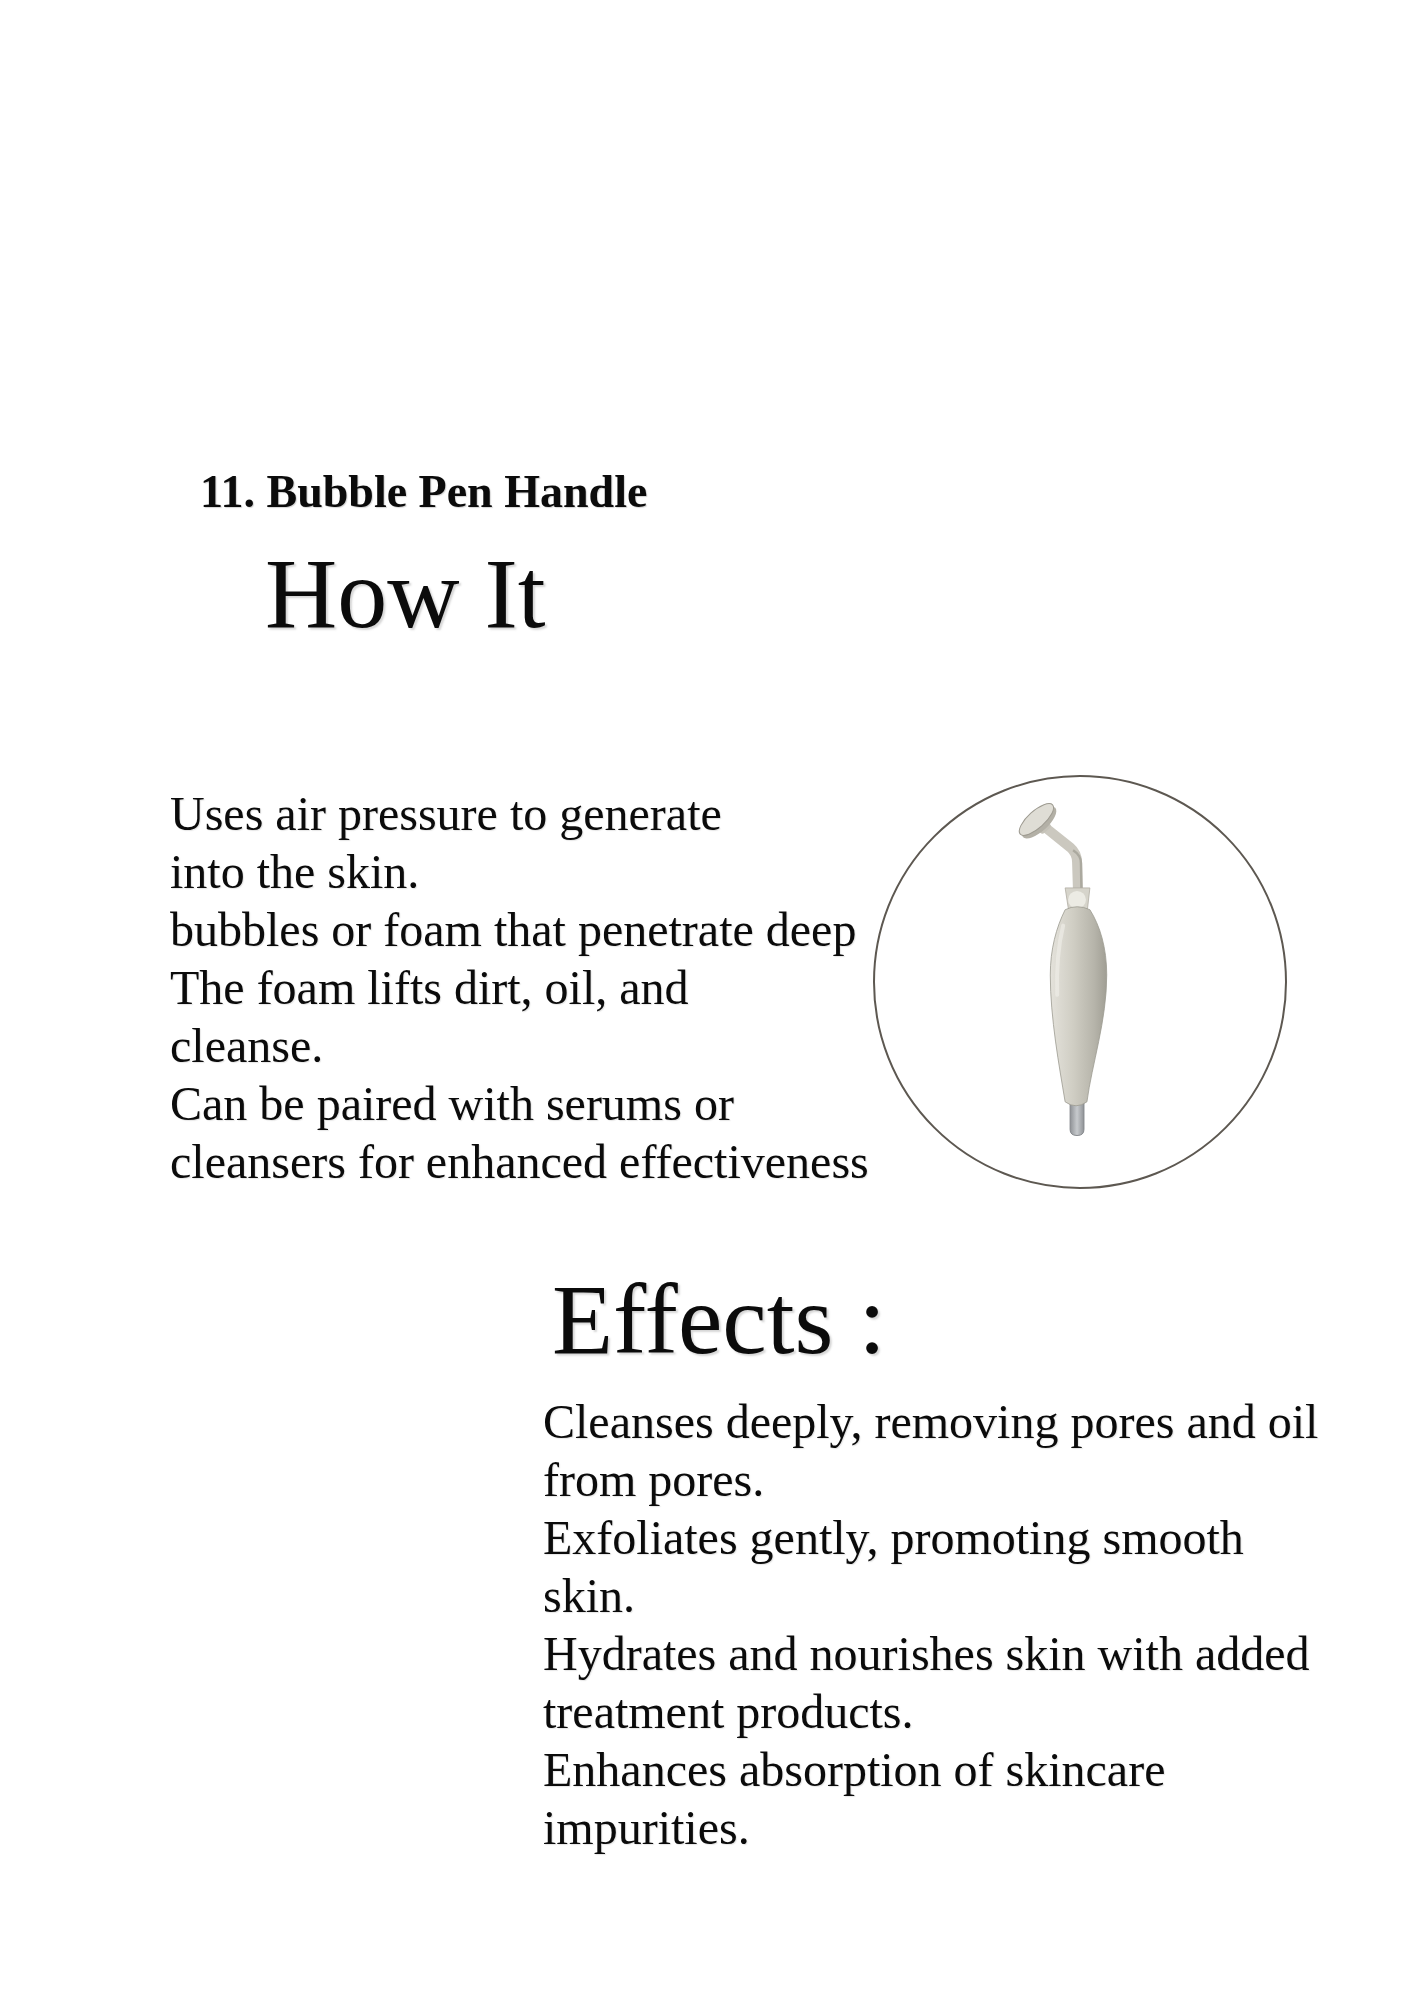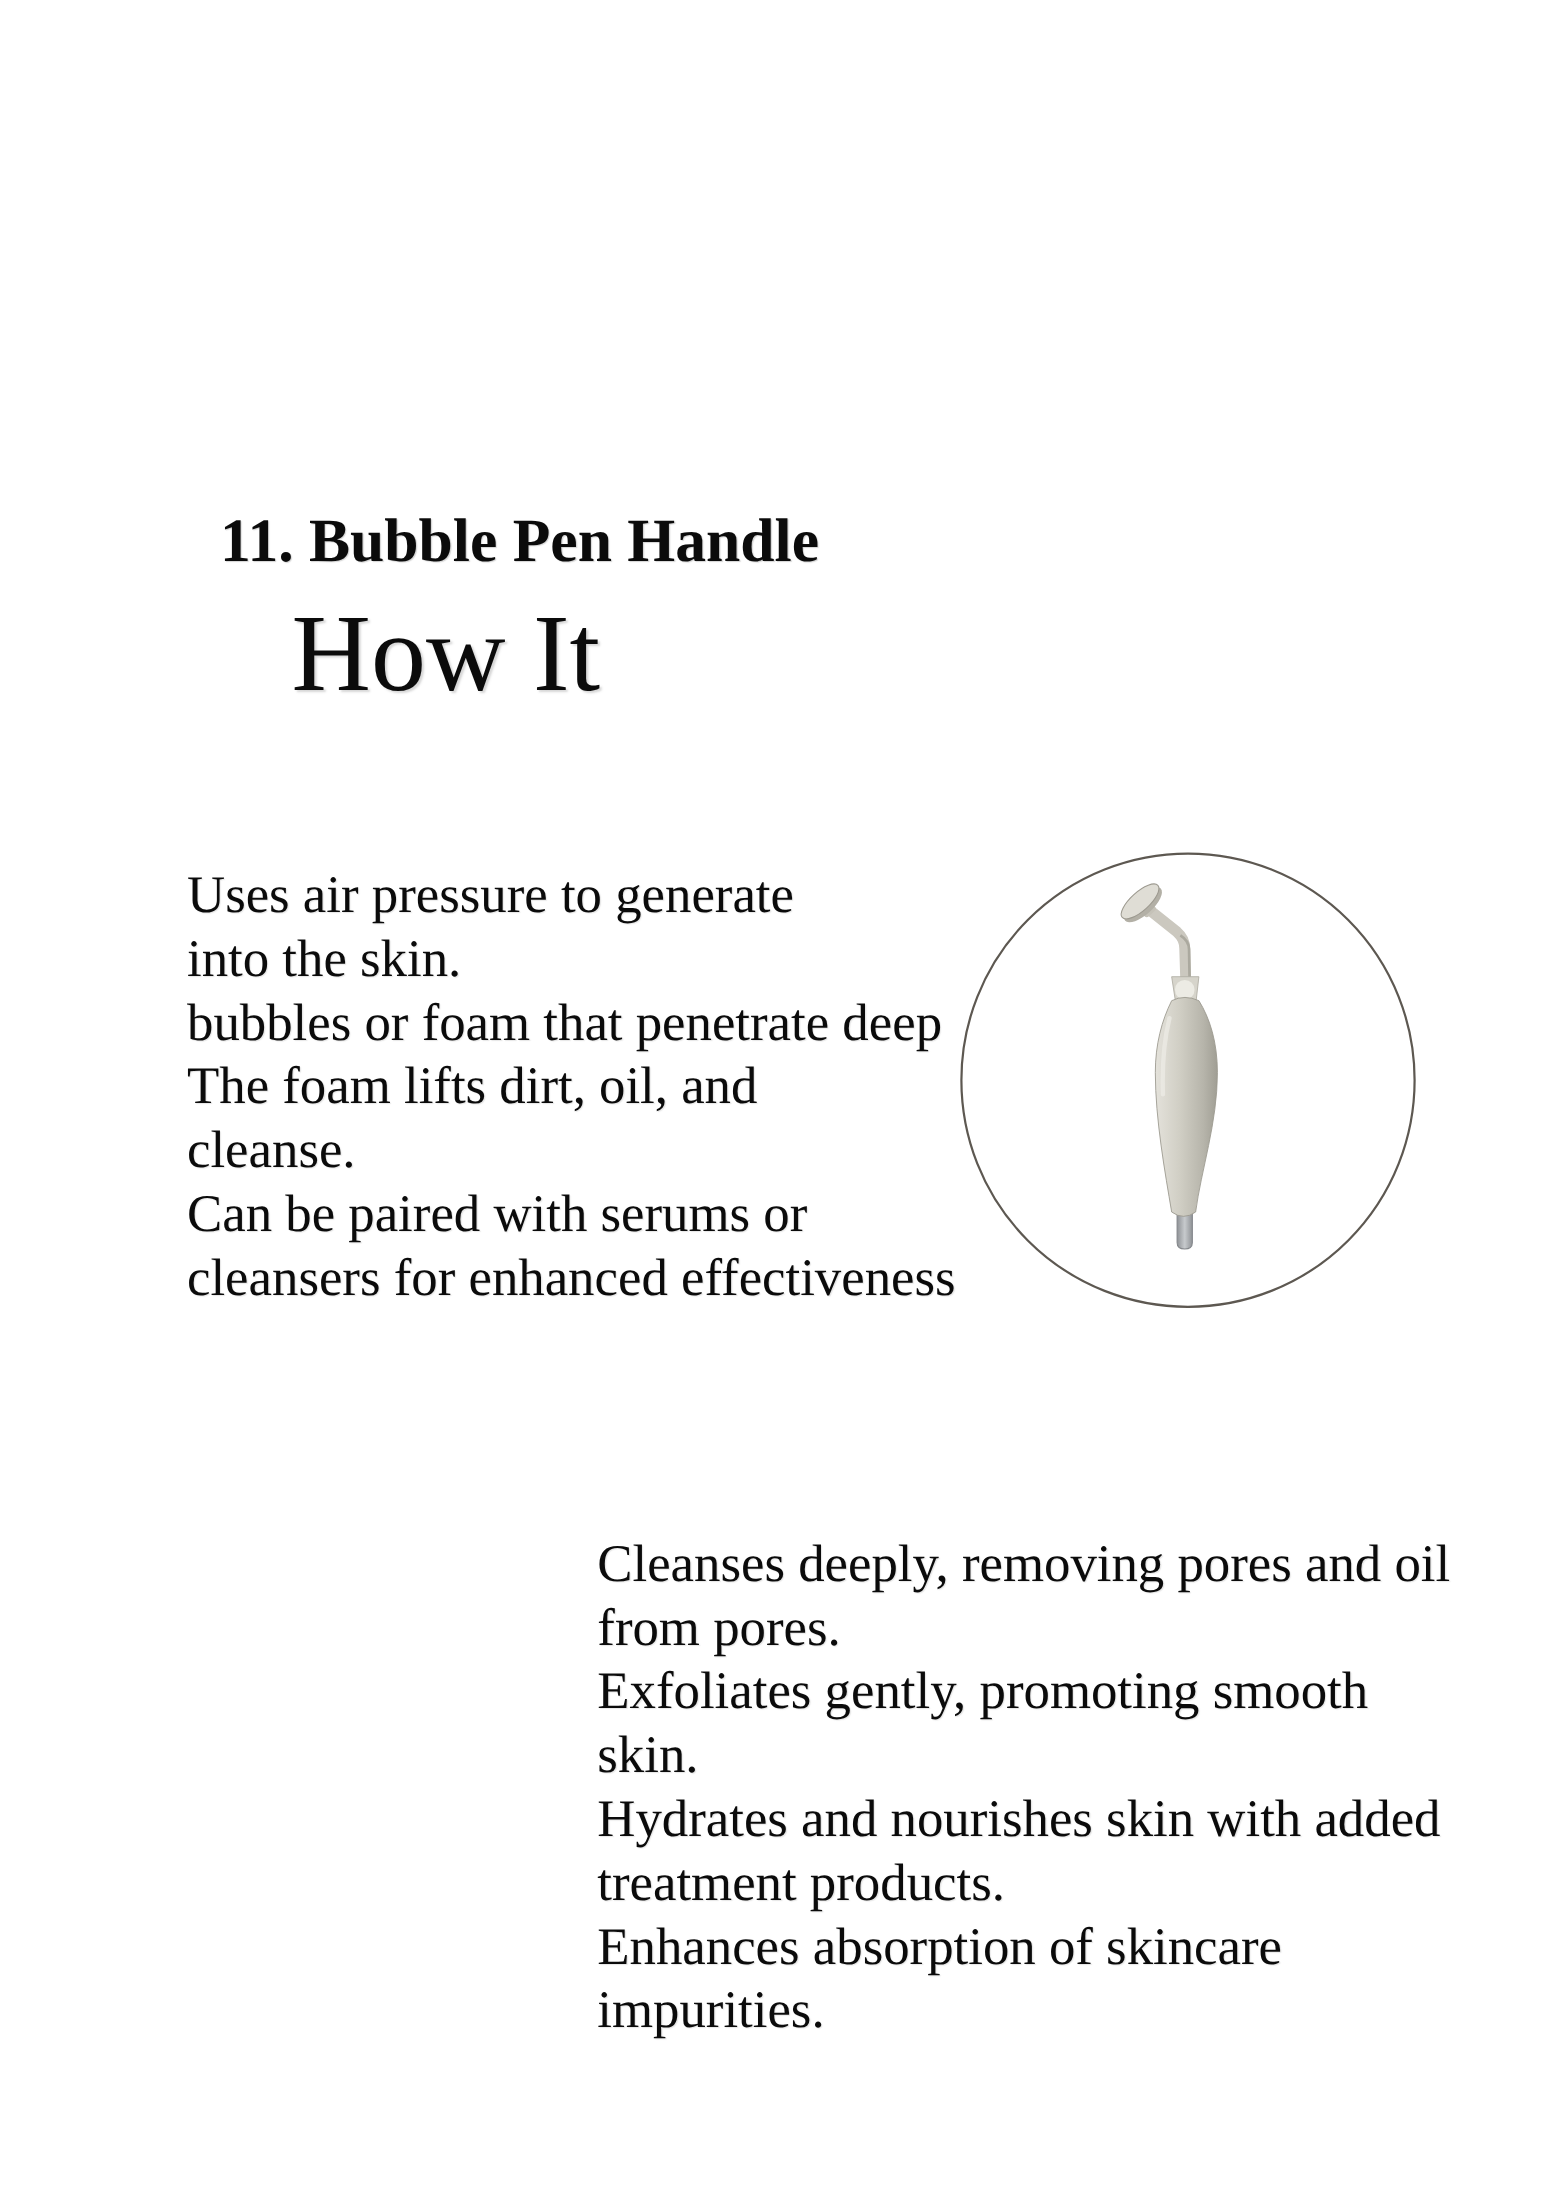--- a/index.html
+++ b/index.html
@@ -6,21 +6,21 @@
   .page{
     position:relative;
     width:1414px;height:2000px;
     background:var(--page-bg,#ffffff);
     overflow:hidden;
     font-family:"Liberation Serif","DejaVu Serif",serif;
     color:var(--text-color,#0b0b0b);
   }
   .section-title{
     position:absolute;left:200px;top:467px;
-    font-size:56px;line-height:50px;font-weight:bold;
+    font-size:46px;line-height:50px;font-weight:bold;
     letter-spacing:0px;white-space:pre;
     text-shadow:1px 1px 1px rgba(130,130,130,0.35);
   }
   .big-heading{
     position:absolute;
     font-size:100px;line-height:130px;font-weight:normal;
     white-space:pre;
     text-shadow:2px 2px 2px rgba(120,120,120,0.3);
     text-align:center;
   }
@@ -89,16 +89,17 @@
                C 183 152, 177 174, 177 200
                C 177 243, 186 292, 192 328
                Q 203 336, 214 328
                C 219 290, 234 246, 234 200
                C 234 172, 227 150, 217 134
                Q 204 128, 192 134 Z" fill="url(#bodyGrad)" stroke="#9b998f" stroke-width="0.8"></path>
       <path d="M190 150 C 185 170, 183 190, 184 220" fill="none" stroke="#eeede7" stroke-width="4" opacity="0.7" stroke-linecap="round"></path>
     </svg>
   </div>
 
+  <div class="big-heading heading-effects">Effects :</div>
 
   <div class="body-text body-effects"><div>Cleanses deeply, removing pores and oil</div><div>from pores.</div><div>Exfoliates gently, promoting smooth</div><div>skin.</div><div>Hydrates and nourishes skin with added</div><div>treatment products.</div><div>Enhances absorption of skincare</div><div>impurities.</div></div>
 
 </div>
 
 </body></html>

